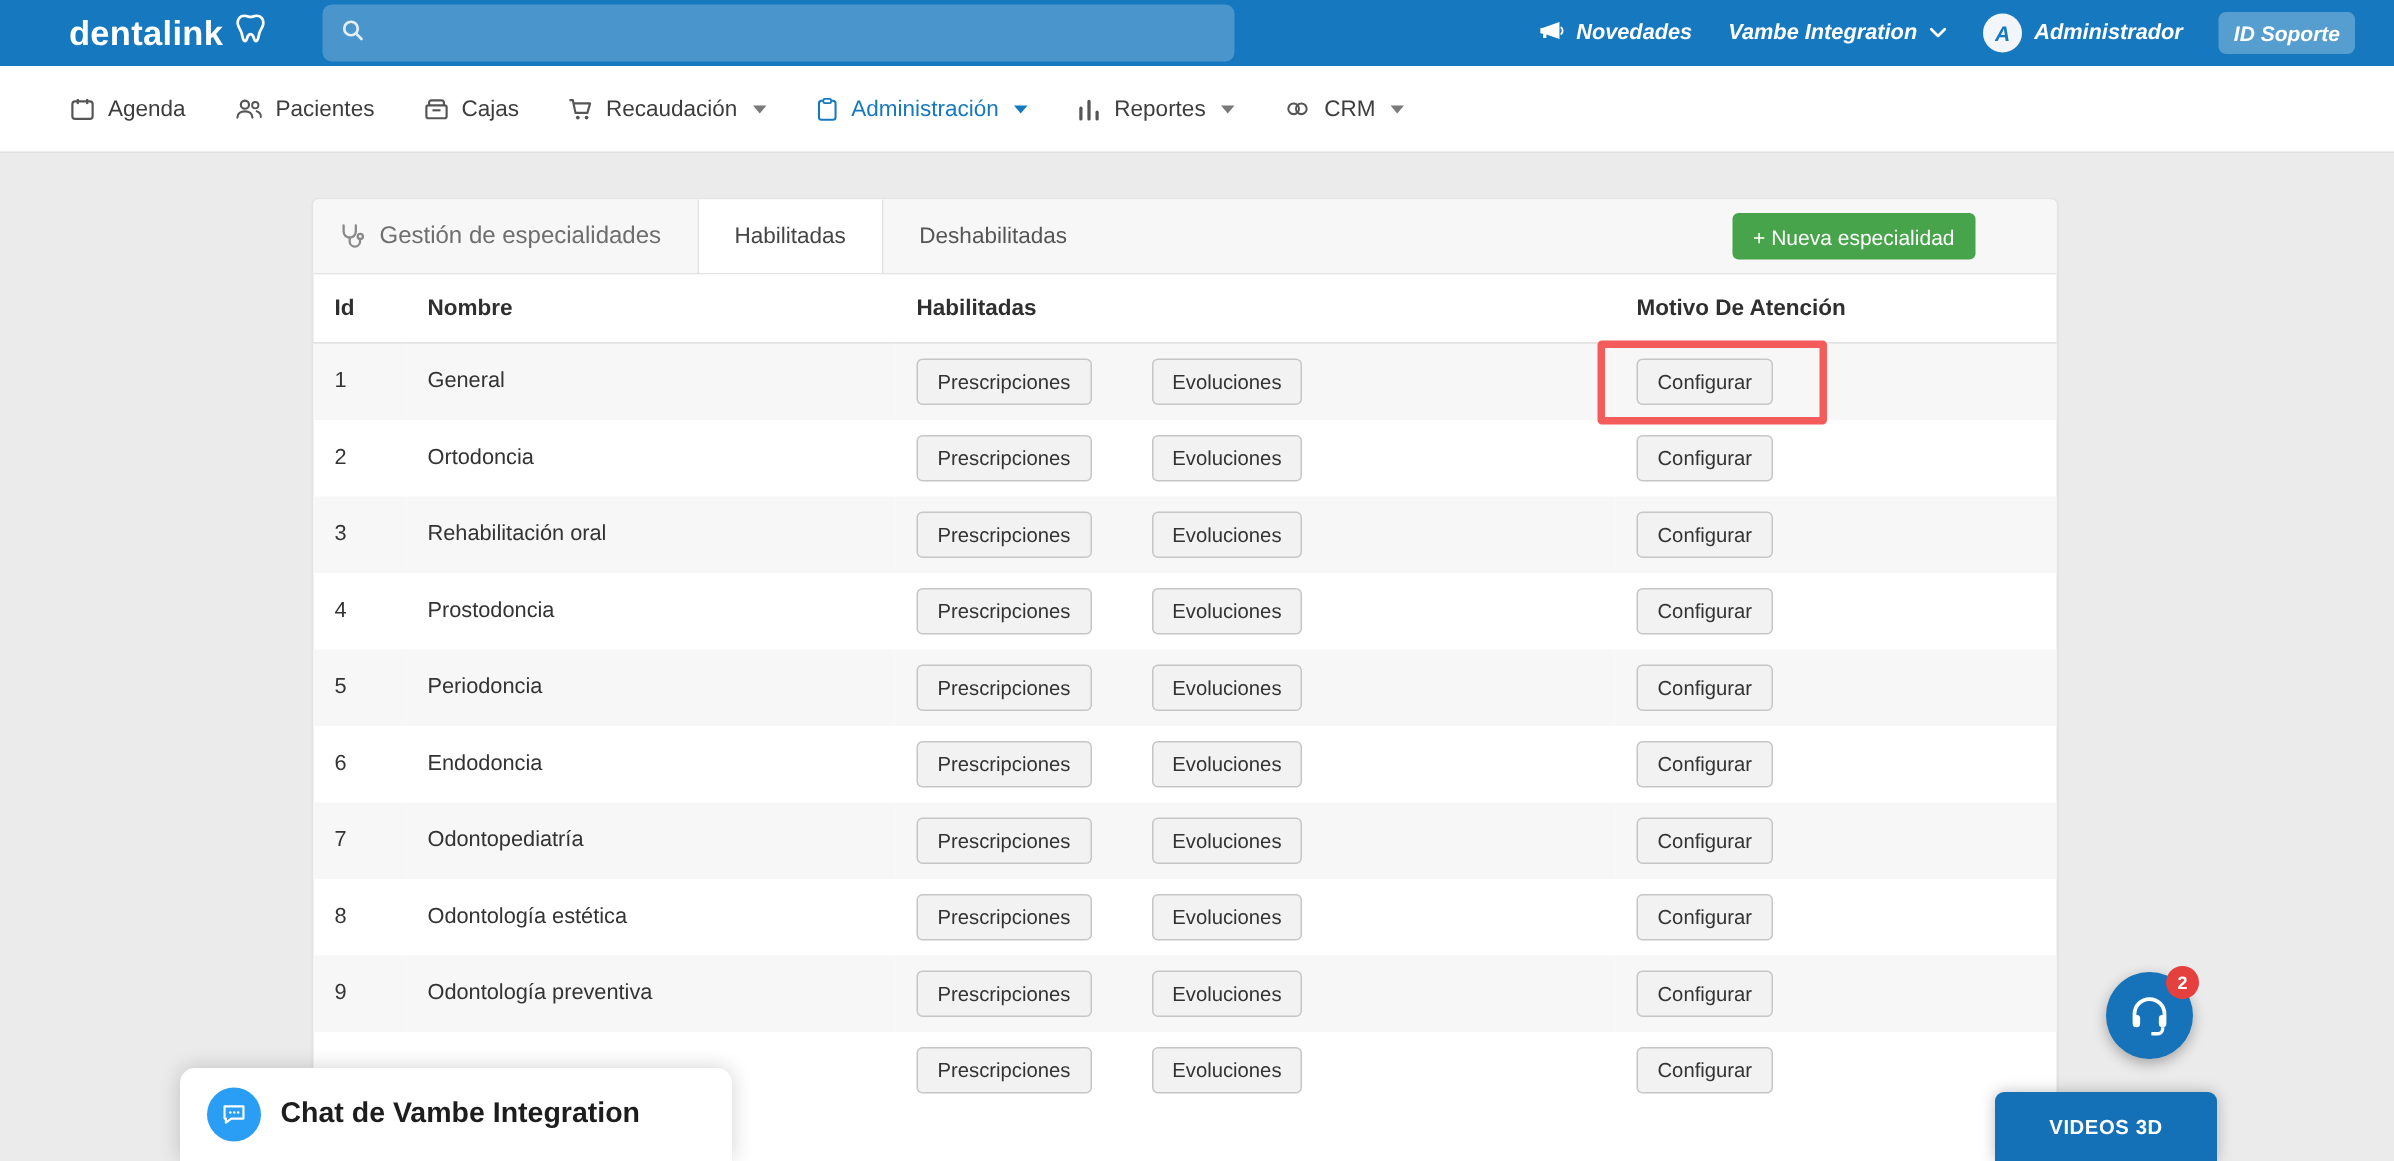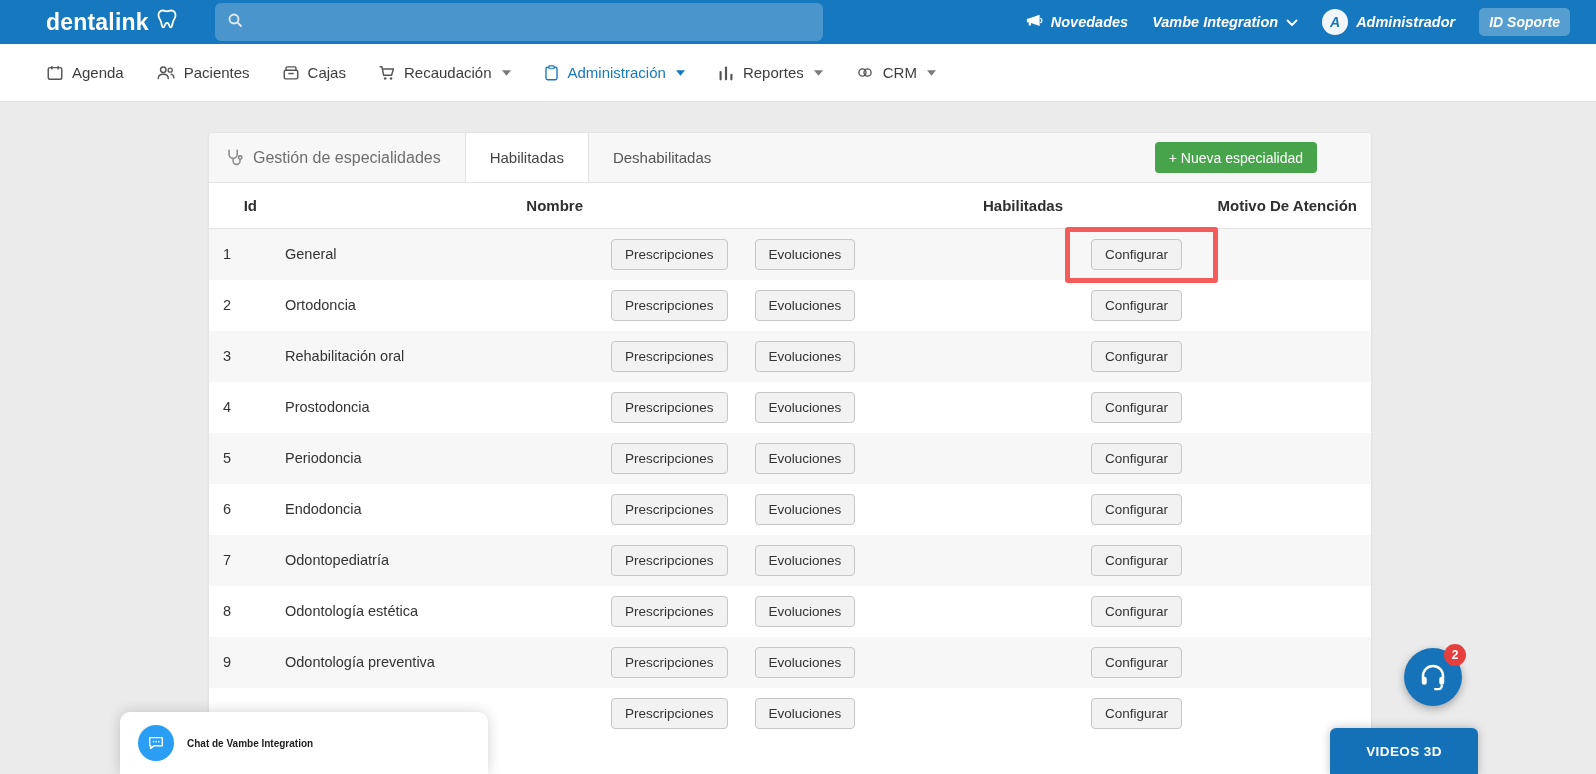--- a/index.html
+++ b/index.html
@@ -104,36 +104,36 @@
     background:var(--green,#47a44b);color:#fff;
     border:none;border-radius:4px;
     font-family:"Liberation Sans",sans-serif;
     font-size:14px;padding:0 14px;cursor:pointer;
   }
 
   
   table.spec-table{width:100%;border-collapse:collapse;table-layout:fixed;}
   col.c-id{width:62px;} col.c-name{width:326px;} col.c-tmpl{width:480px;}
   .spec-table th{
-    text-align:right;font-size:15px;font-weight:bold;color:#2f2f2f;
+    text-align:left;font-size:15px;font-weight:bold;color:#2f2f2f;
     padding:14px 14px;border-bottom:1px solid #e2e2e2;
   }
   .spec-table td{
     font-size:14.5px;color:#333;
     padding:9px 14px;height:51px;vertical-align:middle;
   }
   .spec-table tr.alt td{background:#f7f7f7;}
   .btn{
     display:inline-block;
     background:#f2f2f2;
     border:1px solid #c6c6c6;border-radius:4px;
     padding:7px 13px;font-size:13.5px;color:#333;
     font-family:"Liberation Sans",sans-serif;cursor:pointer;
   }
-  .btn.mr{margin-right:27px;text-align:center;}
+  .btn.mr{margin-right:40px;text-align:center;}
   .cfg-wrap{position:relative;display:inline-block;}
   .annotation{
     position:absolute;top:-12px;bottom:-13px;left:-26px;right:-36px;
     border:5px solid var(--annotation-red,#f45b5b);
     border-radius:3px;pointer-events:none;
   }
 
   
   .chat-widget{
     position:fixed;left:120px;bottom:0;
@@ -141,21 +141,21 @@
     background:#fff;border-radius:10px 10px 0 0;
     box-shadow:0 0 14px rgba(0,0,0,.18);
     display:flex;align-items:center;gap:13px;
     padding-left:18px;cursor:pointer;z-index:30;
   }
   .chat-icon-circle{
     width:36px;height:36px;border-radius:50%;
     background:#2a9df4;display:flex;align-items:center;justify-content:center;
     flex:0 0 auto;
   }
-  .chat-label{font-size:10px;font-weight:bold;color:#1d1d1d;}
+  .chat-label{font-size:19px;font-weight:bold;color:#1d1d1d;}
 
   .support-fab{
     position:fixed;right:134px;bottom:68px;
     width:58px;height:58px;border-radius:50%;
     background:#1673b9;border:none;cursor:pointer;
     display:flex;align-items:center;justify-content:center;
     box-shadow:0 3px 9px rgba(0,0,0,.3);z-index:30;
   }
   .support-badge{
     position:absolute;top:-4px;right:-4px;

